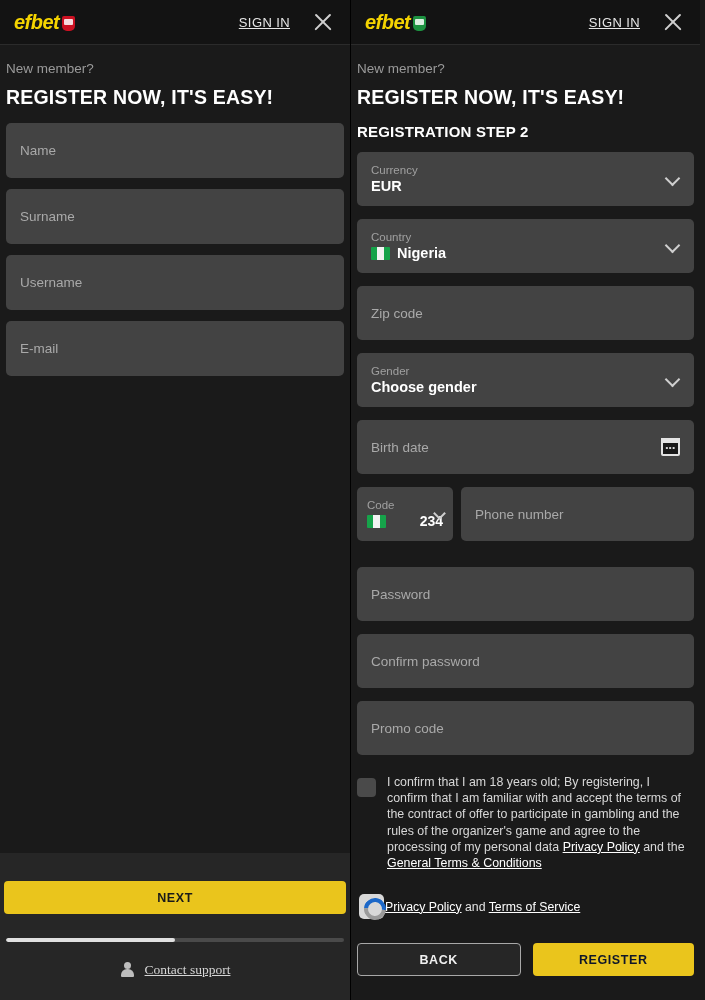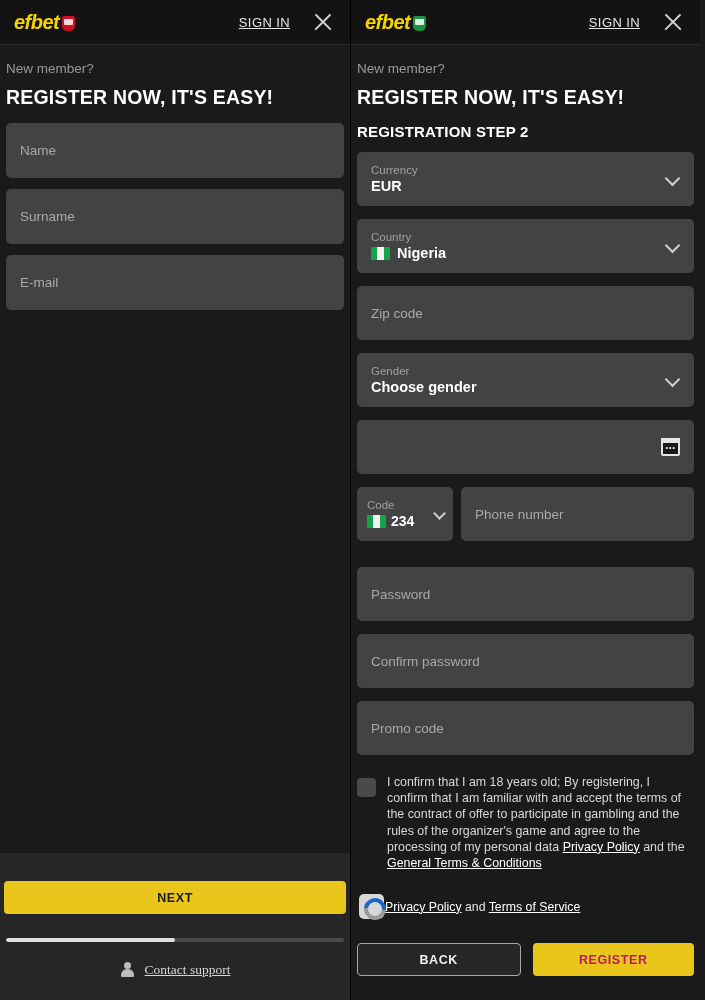--- a/index.html
+++ b/index.html
@@ -117,21 +117,21 @@
     content: "\2022\2022\2022"; position: absolute;
     left: 0; right: 0; top: 3px; text-align: center;
     color: #e4e4e4; font-size: 8px; line-height: 9px; letter-spacing: .5px;
   }
 
   .row { display: flex; gap: 8px; margin-bottom: 13px; }
   .row .code-field {
     width: 96px; flex: 0 0 96px; margin-bottom: 0; padding: 0 10px;
   }
   .row .code-field .chev { right: 9px; width: 9px; height: 9px; margin-top: -5px; }
-  .row .code-field .val { font-size: 14px; gap: 5px; }
+  .row .code-field .val { font-size: 14px; gap: 5px; justify-content: space-between; }
   .row .phone-field { flex: 1; margin-bottom: 0; }
 
   
   .left-footer {
     position: absolute; left: 0; bottom: 0; width: 100%;
     background: #262626; padding: 0 2px;
   }
   .next-btn {
     display: block; width: calc(100% - 4px); margin: 28px 2px 0 2px;
     height: 33px; background: #eac51c; color: #1a1a1a;
@@ -196,21 +196,21 @@
 
   .bottom-bar {
     display: flex; gap: 12px; padding: 24px 4px 0 4px;
   }
   .btn {
     flex: 1; height: 33px; border-radius: 4px; font-size: 12.5px;
     font-weight: bold; letter-spacing: .6px; cursor: pointer;
     font-family: "Liberation Sans", sans-serif;
   }
   .btn-back { background: #262626; border: 1px solid #a8a8a8; color: #f0f0f0; }
-  .btn-register { background: #eac51c; border: none; color: #be185d; }
+  .btn-register { background: #eac51c; border: none; color: #0f172a; }
 </style>
 </head>
 <body>
 
 <div class="stage">
 
   <div class="panel left">
 
     <div class="header">
       <div class="logo">
@@ -225,20 +225,23 @@
     <div class="body-wrap">
       <div class="eyebrow">New member?</div>
       <div class="headline">REGISTER NOW, IT'S EASY!</div>
 
       <div class="fields">
         <div class="field">
           <span class="ph">Name</span>
         </div>
         <div class="field">
           <span class="ph">Surname</span>
+        </div>
+        <div class="field">
+          <span class="ph">Username</span>
         </div>
         <div class="field">
           <span class="ph">E-mail</span>
         </div>
       </div>
     </div>
 
     <div class="left-footer">
       <button class="next-btn">NEXT</button>
       <div class="progress">
@@ -289,20 +292,21 @@
           <span class="ph">Zip code</span>
         </div>
 
         <div class="field select">
           <span class="lbl">Gender</span>
           <span class="val">Choose gender</span>
           <span class="chev"></span>
         </div>
 
         <div class="field">
+          <span class="ph">Birth date</span>
           <span class="cal-icon"></span>
         </div>
 
         <div class="row">
           <div class="field select code-field">
             <span class="lbl">Code</span>
             <span class="val">
               <span class="flag"></span>
               <span>234</span>
             </span>

